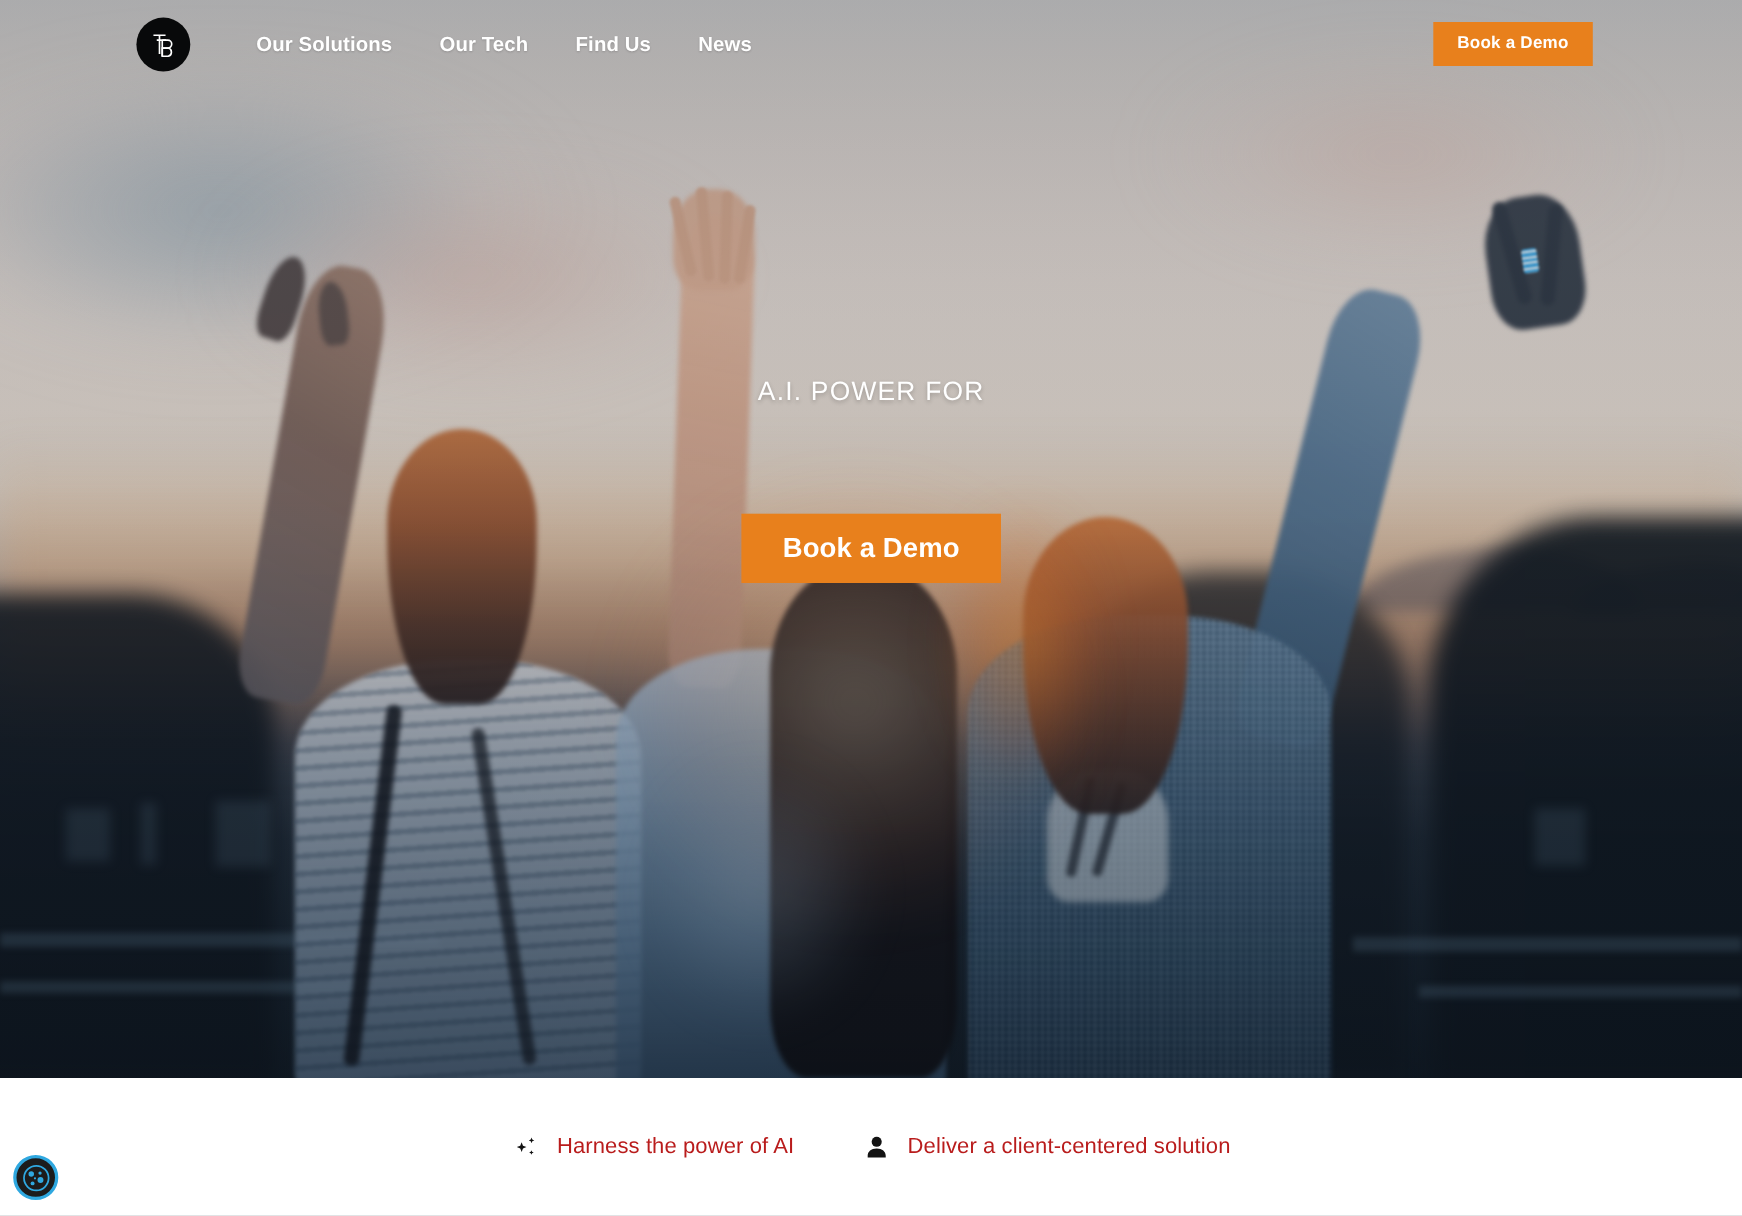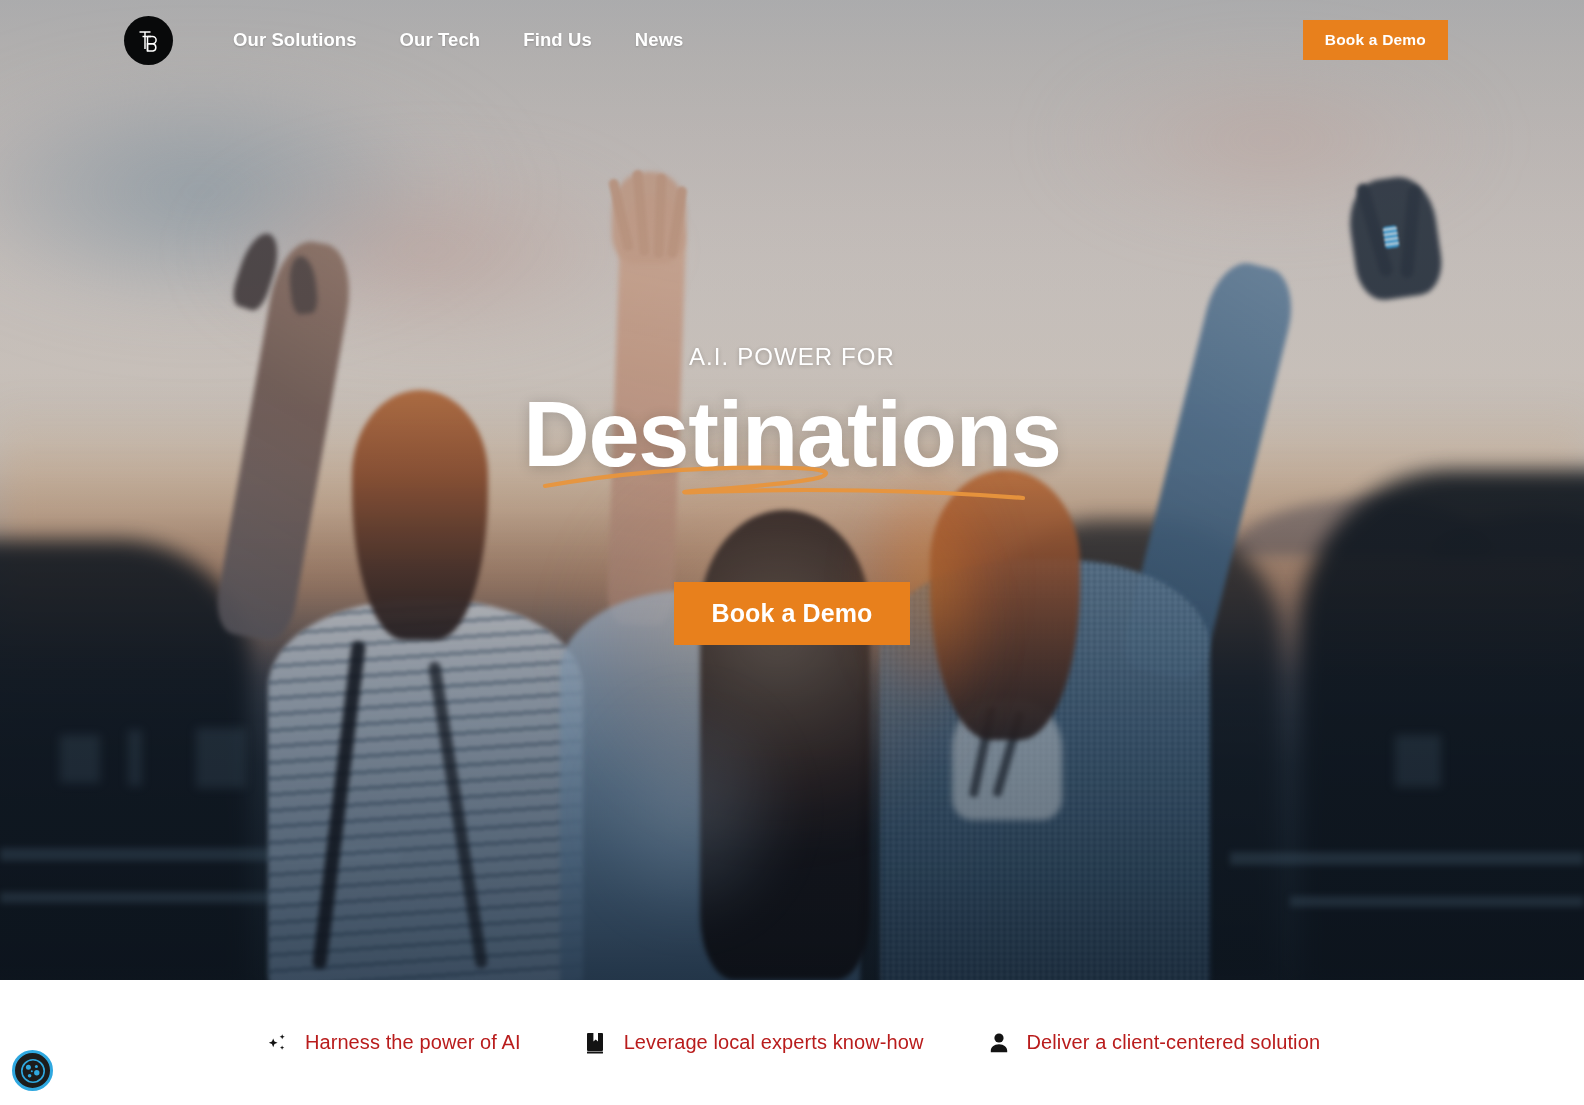--- a/index.html
+++ b/index.html
@@ -633,57 +633,39 @@
       <a href="#">News</a>
     </nav>
 
     <button class="header-cta">Book a Demo</button>
   </div>
 
   <div class="hero-content">
 
     <div class="eyebrow">A.I. POWER FOR</div>
 
-    <div class="headline-wrap">
-      <h1 class="headline">Destinations</h1>
-      <svg class="swoosh" viewBox="0 0 540 56" aria-hidden="true">
-        <path d="M42 36 C 120 22, 210 16, 292 18 C 320 19, 330 22, 318 27
-                 C 300 33, 230 38, 188 41 C 178 42, 178 43, 196 42
-                 C 300 38, 420 40, 520 48" fill="none" stroke="#e8953c" stroke-width="4.2" stroke-linecap="round" stroke-linejoin="round" opacity="0.95"></path>
-      </svg>
-    </div>
 
     <div class="cta-row">
       <button class="btn-primary">Book a Demo</button>
     </div>
   </div>
 
   <div class="feature-bar">
 
     <div class="feature">
       <span class="ficon">
         <svg width="24" height="24" viewBox="0 0 24 24" fill="currentColor" aria-hidden="true">
           <path d="M8.2 7.4 l1.25 3.15 L12.6 11.8 l-3.15 1.25 L8.2 16.2 l-1.25-3.15 L3.8 11.8 l3.15-1.25 Z"></path>
           <path d="M17.2 3.2 l.72 1.82 L19.74 5.76 l-1.82 .72 L17.2 8.3 l-.72-1.82 L14.66 5.76 l1.82-.74 Z"></path>
           <path d="M17.1 14.6 l.6 1.5 L19.2 16.7 l-1.5 .6 L17.1 18.8 l-.6-1.5 L15 16.7 l1.5-.6 Z"></path>
         </svg>
       </span>
       <span class="flabel">Harness the power of AI</span>
     </div>
 
-    <div class="feature">
-      <span class="ficon">
-        <svg width="22" height="24" viewBox="0 0 22 24" fill="currentColor" aria-hidden="true">
-          <path d="M3 2 h14 a1 1 0 0 1 1 1 v16 a1 1 0 0 1 -1 1 H3 a1 1 0 0 1 -1 -1 V3 a1 1 0 0 1 1 -1 Z"></path>
-          <path d="M8.4 2 h4.6 v8.4 l-2.3 -1.8 -2.3 1.8 Z" fill="#ffffff"></path>
-          <rect x="2" y="20.6" width="16" height="1.8" rx=".5"></rect>
-        </svg>
-      </span>
-      <span class="flabel">Leverage local experts know-how</span>
-    </div>
 
     <div class="feature">
       <span class="ficon">
         <svg width="20" height="24" viewBox="0 0 20 24" fill="currentColor" aria-hidden="true">
           <circle cx="10" cy="7" r="4.6"></circle>
           <path d="M10 13.2 c5.1 0 8.2 3 8.2 6.4 v1.6 H1.8 v-1.6 c0-3.4 3.1-6.4 8.2-6.4 Z"></path>
         </svg>
       </span>
       <span class="flabel">Deliver a client-centered solution</span>
     </div>

